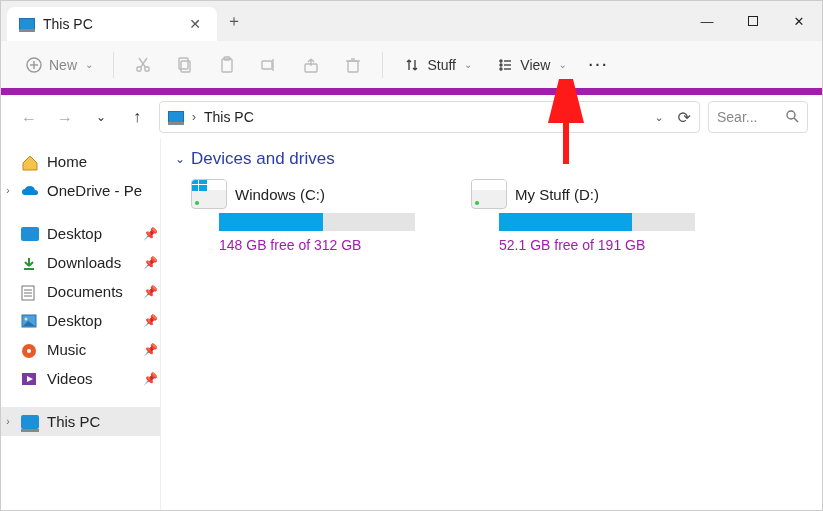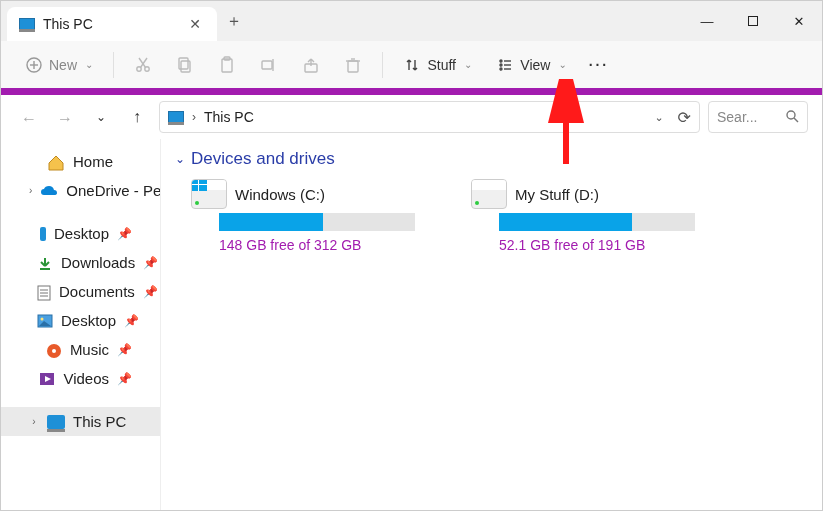--- a/index.html
+++ b/index.html
@@ -33,21 +33,21 @@
 .crumbbox .pcicon { width:16px; height:12px; background:#1e90d7; border:1px solid #1e70a7; position:relative; }
 .crumbbox .pcicon::after { content:""; position:absolute; bottom:-3px; left:-1px; width:16px; height:3px; background:#888; }
 .crumbtext { font-size:14px; color:#222; }
 .crumbchev { color:#555; font-size:12px; }
 .crumbend { margin-left:auto; display:flex; gap:14px; align-items:center; color:#555; }
 .searchbox { width:100px; height:32px; border:1px solid #ddd; border-radius:4px; display:flex; align-items:center; padding:0 8px; color:#888; font-size:14px; gap:6px; }
 
 
 .main { display:flex; height: calc(511px - 40px - 54px - 44px); }
 .sidebar { width:160px; border-right:1px solid #eee; padding:8px 0; overflow:hidden; }
-.side-item { display:flex; align-items:center; gap:8px; padding:6px 28px; font-size:15px; color:#222; white-space:nowrap; }
+.side-item { display:flex; align-items:center; gap:8px; padding:6px 2px; font-size:15px; color:#222; white-space:nowrap; }
 .side-item.active { background:#eaeaea; }
 .side-item .exp { width:10px; font-size:10px; color:#666; text-align:center; }
 .side-item .noexp { width:10px; }
 .side-item .pin { margin-left:auto; color:#888; font-size:12px; }
 .side-sep { height:14px; }
 .sicon { width:18px; height:14px; display:inline-block; border-radius:2px; }
 
 .content { flex:1; padding:10px 14px; position:relative; }
 .section-head { display:flex; align-items:center; gap:6px; color:#2a3da8; font-size:17px; margin-bottom:10px; }
 .section-head .caret { font-size:12px; }

